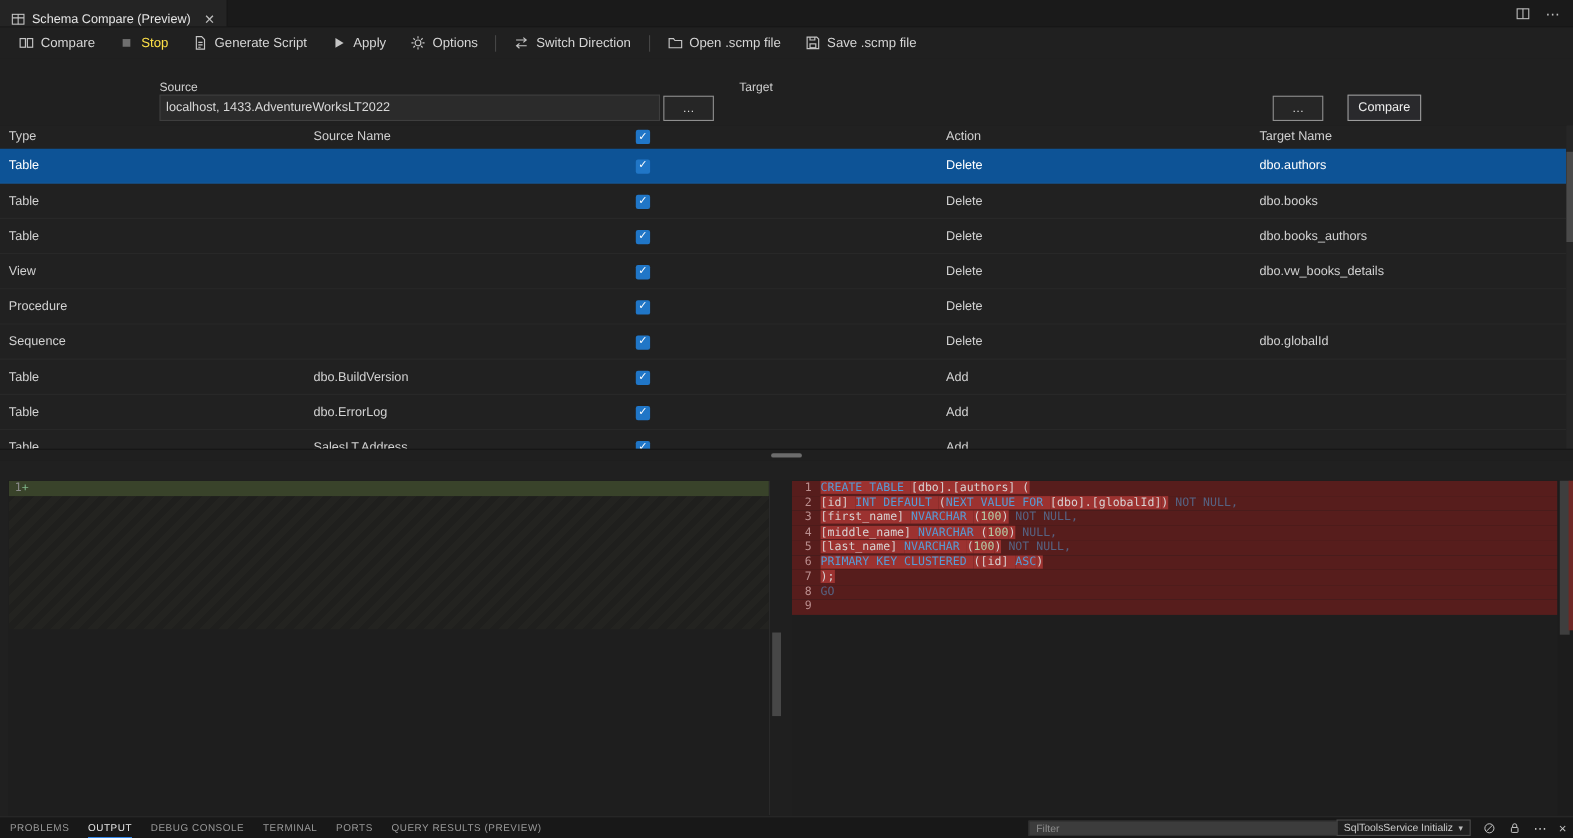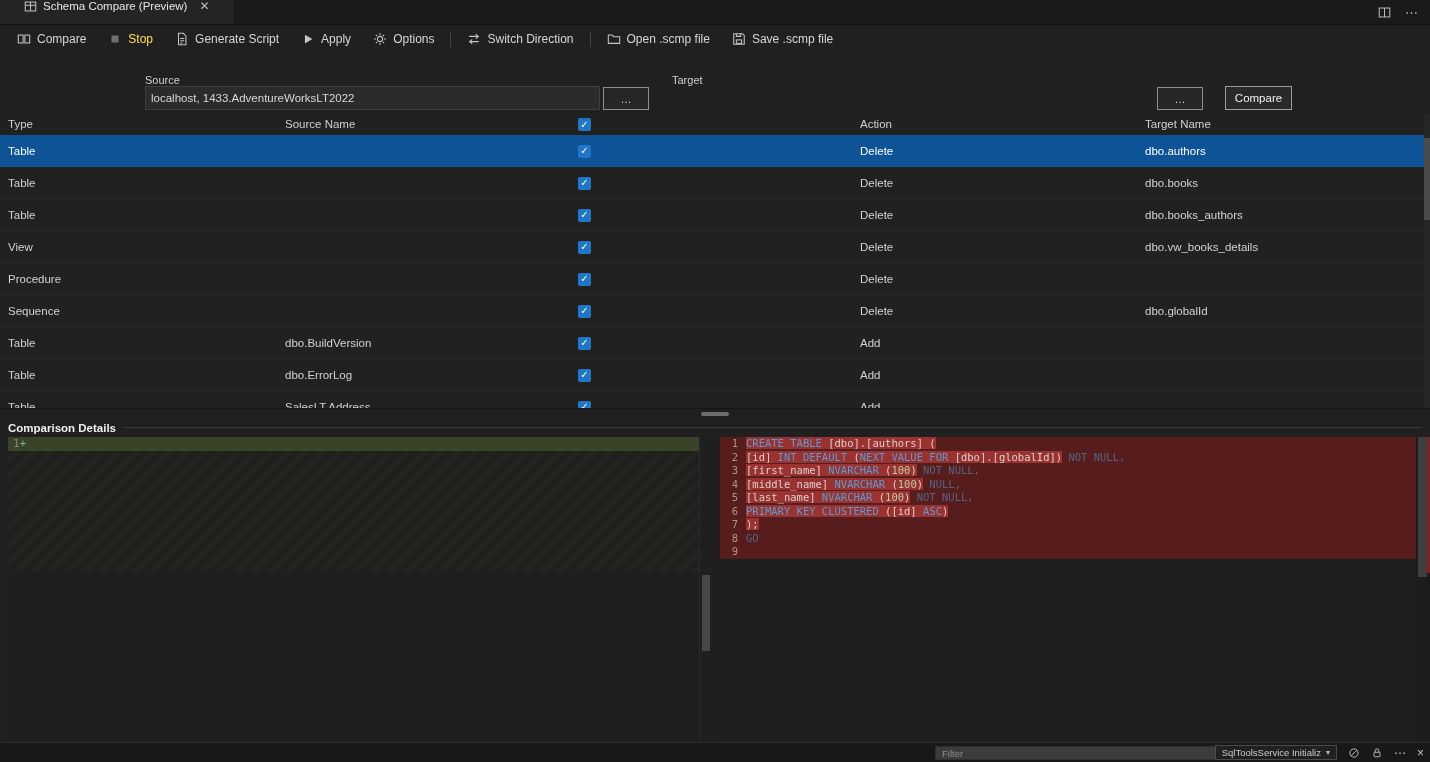--- a/index.html
+++ b/index.html
@@ -3,21 +3,21 @@
 <meta charset="utf-8">
 <style>
   *{box-sizing:border-box;margin:0;padding:0}
   html,body{width:1430px;height:762px;overflow:hidden;background:#181818;
     font-family:"Liberation Sans",sans-serif;color:#ccc;-webkit-font-smoothing:antialiased}
   .app{position:relative;width:1430px;height:762px;background:#202020;overflow:hidden}
 
   
   .tabbar{position:absolute;top:0;left:0;right:0;height:25px;background:#1a1a1a;
     display:flex;align-items:stretch;border-bottom:1px solid #141414}
-  .tab{display:flex;align-items:flex-start;gap:6px;padding:0 24px;background:#242424;
+  .tab{display:flex;align-items:flex-end;gap:6px;padding:0 10px;background:#242424;
     font-size:11.5px;color:#e6e6e6;border-right:1px solid #141414}
   .tab .icon svg{display:block}
   .tab-close{margin-left:6px;color:#bdbdbd;font-size:12px;line-height:1}
   .tabbar-actions{margin-left:auto;display:flex;align-items:center;gap:14px;
     padding-right:12px;color:#c0c0c0}
   .tabbar-actions .icon{display:flex;align-items:center}
   .ellipsis{font-size:13px;color:#c0c0c0;line-height:1}
 
   
   .toolbar{position:absolute;top:25px;left:0;right:0;height:28px;background:#202020;
@@ -315,24 +315,20 @@
       </div>
     <div class="grid-vsb">
         <div class="thumb"></div>
       </div>
   </div>
 
   <div class="splitter">
     <div class="grip"></div>
   </div>
 
-  <div class="details-header">
-    <span class="details-title">Comparison Details</span>
-    <span class="details-rule"></span>
-  </div>
 
   <div class="diff">
     <div class="pane pane-left">
       <div class="dline added">
         <span class="g"><span>1</span><span class="marker">+</span></span>
         <span class="code"></span>
       </div>
       <div class="left-filler"></div>
     </div>
     <div class="gap-sb"></div>
@@ -376,20 +372,28 @@
           </div>
         </div>
     </div>
     <div class="right-sb">
       <div class="thumb"></div>
       <div class="marks"></div>
     </div>
   </div>
 
   <div class="panel">
+    <div class="ptabs">
+        <div class="ptab">PROBLEMS</div>
+        <div class="ptab active">OUTPUT</div>
+        <div class="ptab">DEBUG CONSOLE</div>
+        <div class="ptab">TERMINAL</div>
+        <div class="ptab">PORTS</div>
+        <div class="ptab">QUERY RESULTS (PREVIEW)</div>
+      </div>
     <input class="pfilter" placeholder="Filter" style="">
     <div class="pright">
       <div class="pchannel">
         <span>SqlToolsService Initializ</span>
         <span class="chev">▾</span>
       </div>
       <span class="picon">
         <svg width="12" height="12" viewBox="0 0 16 16" fill="none" stroke="#c5c5c5" stroke-width="1.2">
           <circle cx="8" cy="8" r="5.5"></circle>
             <path d="M4.2 11.8L11.8 4.2"></path>

